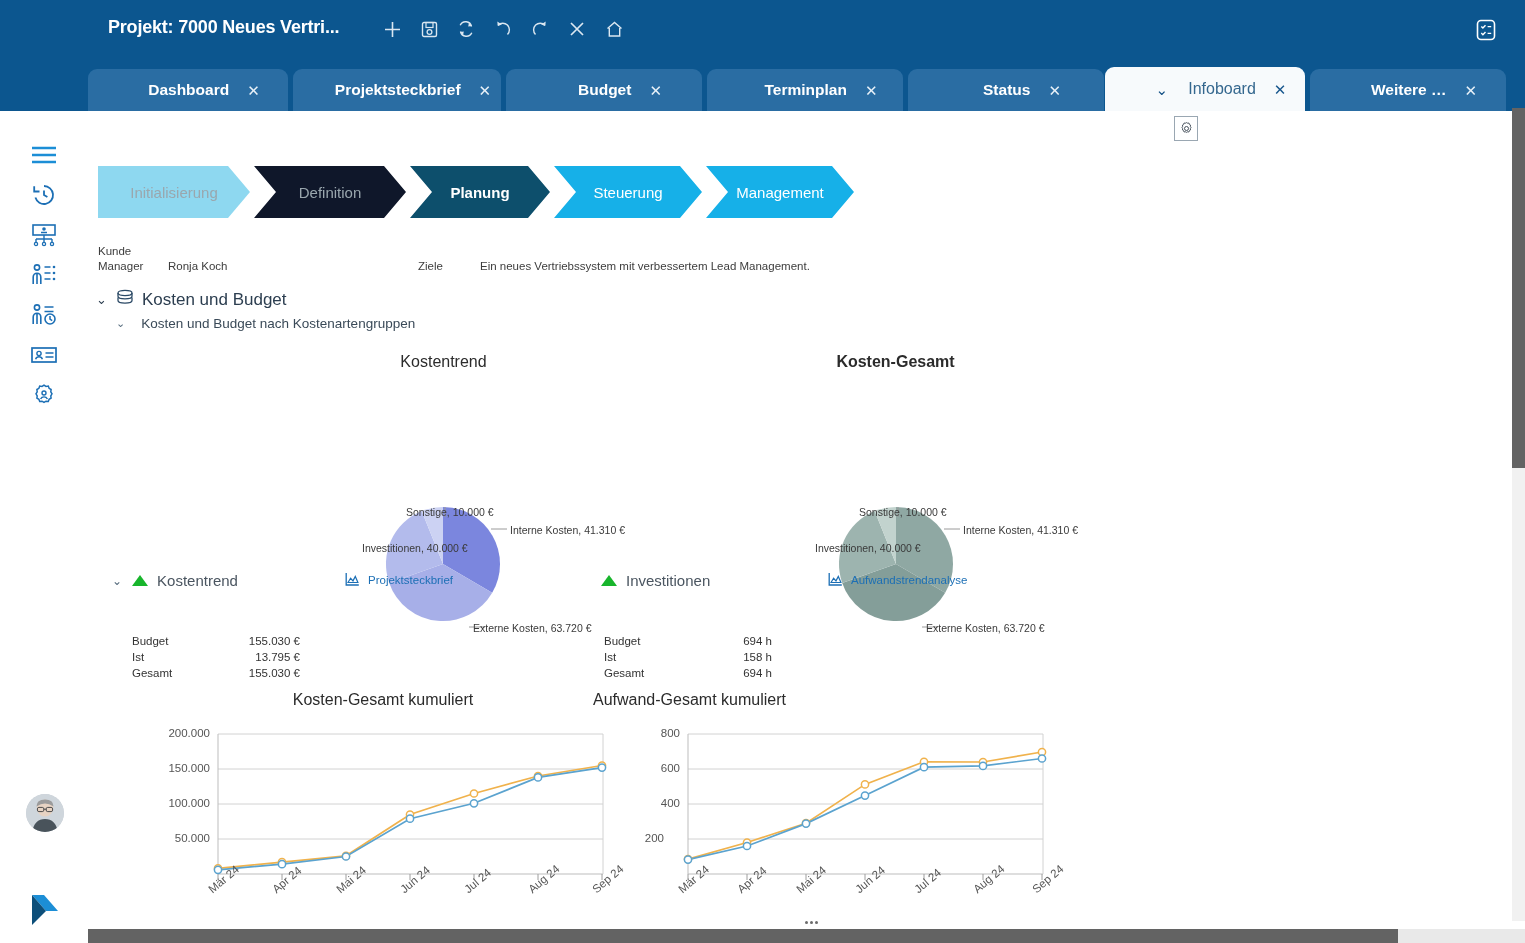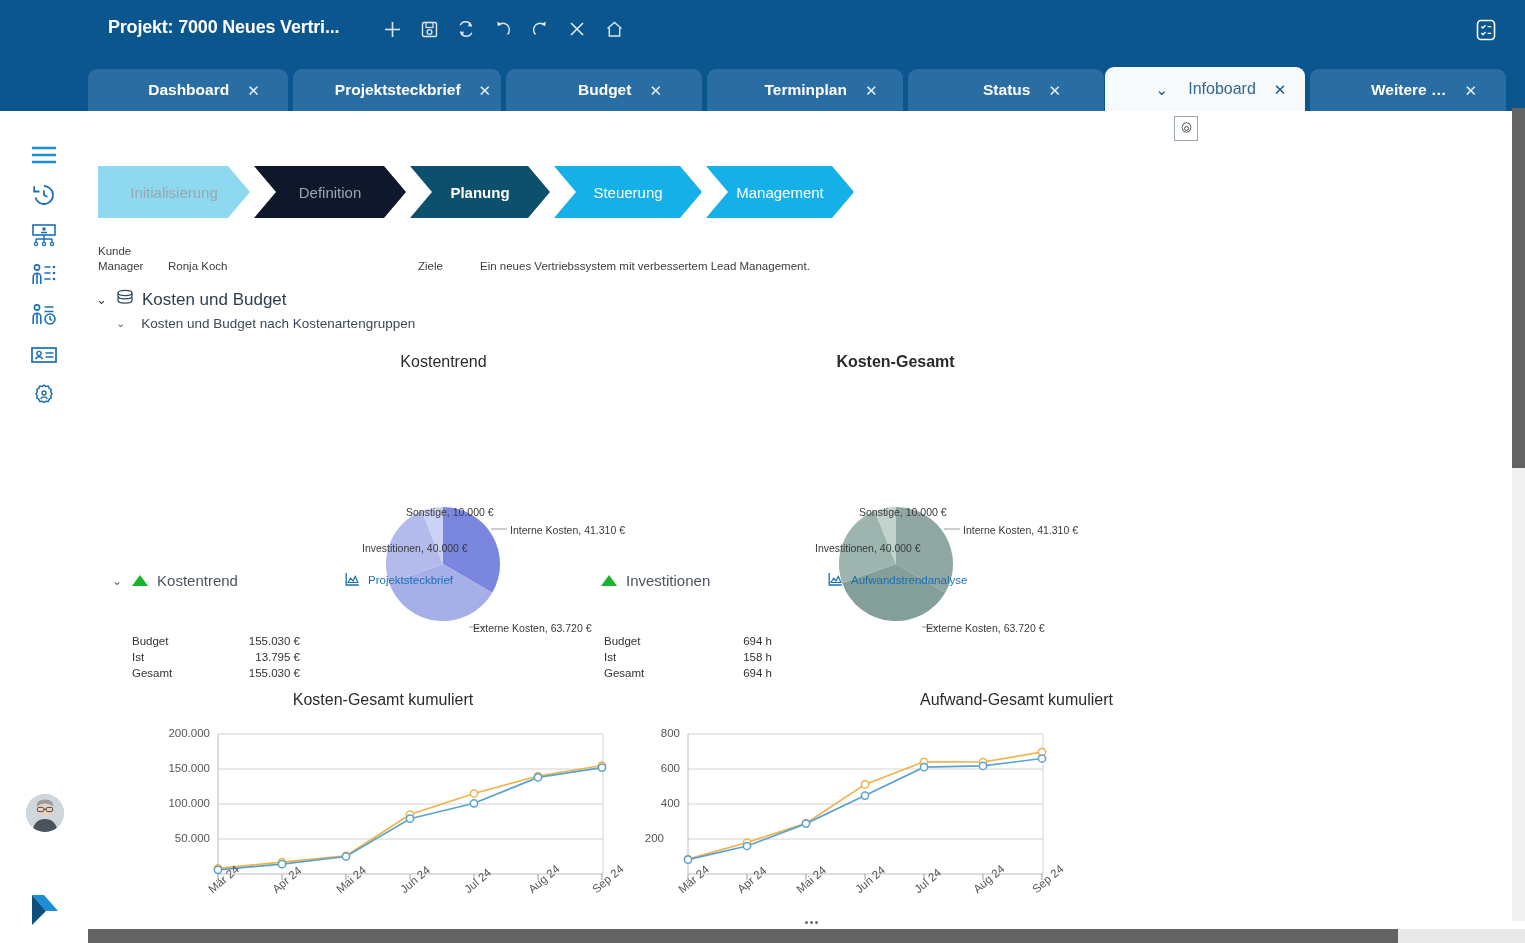--- a/index.html
+++ b/index.html
@@ -611,21 +611,21 @@
     <div class="ytick" style="left:10px; top:116px; width:82px;">50.000</div>
     <div class="xtick" style="left:88px; top:170px;">Mär 24</div>
     <div class="xtick" style="left:152px; top:170px;">Apr 24</div>
     <div class="xtick" style="left:216px; top:170px;">Mai 24</div>
     <div class="xtick" style="left:280px; top:170px;">Jun 24</div>
     <div class="xtick" style="left:344px; top:170px;">Jul 24</div>
     <div class="xtick" style="left:408px; top:170px;">Aug 24</div>
     <div class="xtick" style="left:472px; top:170px;">Sep 24</div>
   </div>
 
-  <div class="lc-title" style="left:505px; top:580px; width:520px; text-align:right;">Aufwand-Gesamt kumuliert</div>
+  <div class="lc-title" style="left:505px; top:580px; width:520px; text-align:left;">Aufwand-Gesamt kumuliert</div>
   <div class="lc" style="left:500px; top:605px; width:500px; height:230px;">
     <svg width="500" height="230" viewBox="0 0 500 230">
       <line x1="100" y1="18" x2="455" y2="18" stroke="#d2d2d2" stroke-width="1"></line>
       <line x1="100" y1="53" x2="455" y2="53" stroke="#d2d2d2" stroke-width="1"></line>
       <line x1="100" y1="88" x2="455" y2="88" stroke="#d2d2d2" stroke-width="1"></line>
       <line x1="100" y1="123" x2="455" y2="123" stroke="#d2d2d2" stroke-width="1"></line>
       <line x1="100" y1="158" x2="455" y2="158" stroke="#bdbdbd" stroke-width="1"></line>
       <line x1="100" y1="18" x2="100" y2="158" stroke="#bdbdbd" stroke-width="1"></line>
       <line x1="455" y1="18" x2="455" y2="158" stroke="#d2d2d2" stroke-width="1"></line>
       <line x1="100" y1="158" x2="100" y2="164" stroke="#9e9e9e" stroke-width="1"></line>

